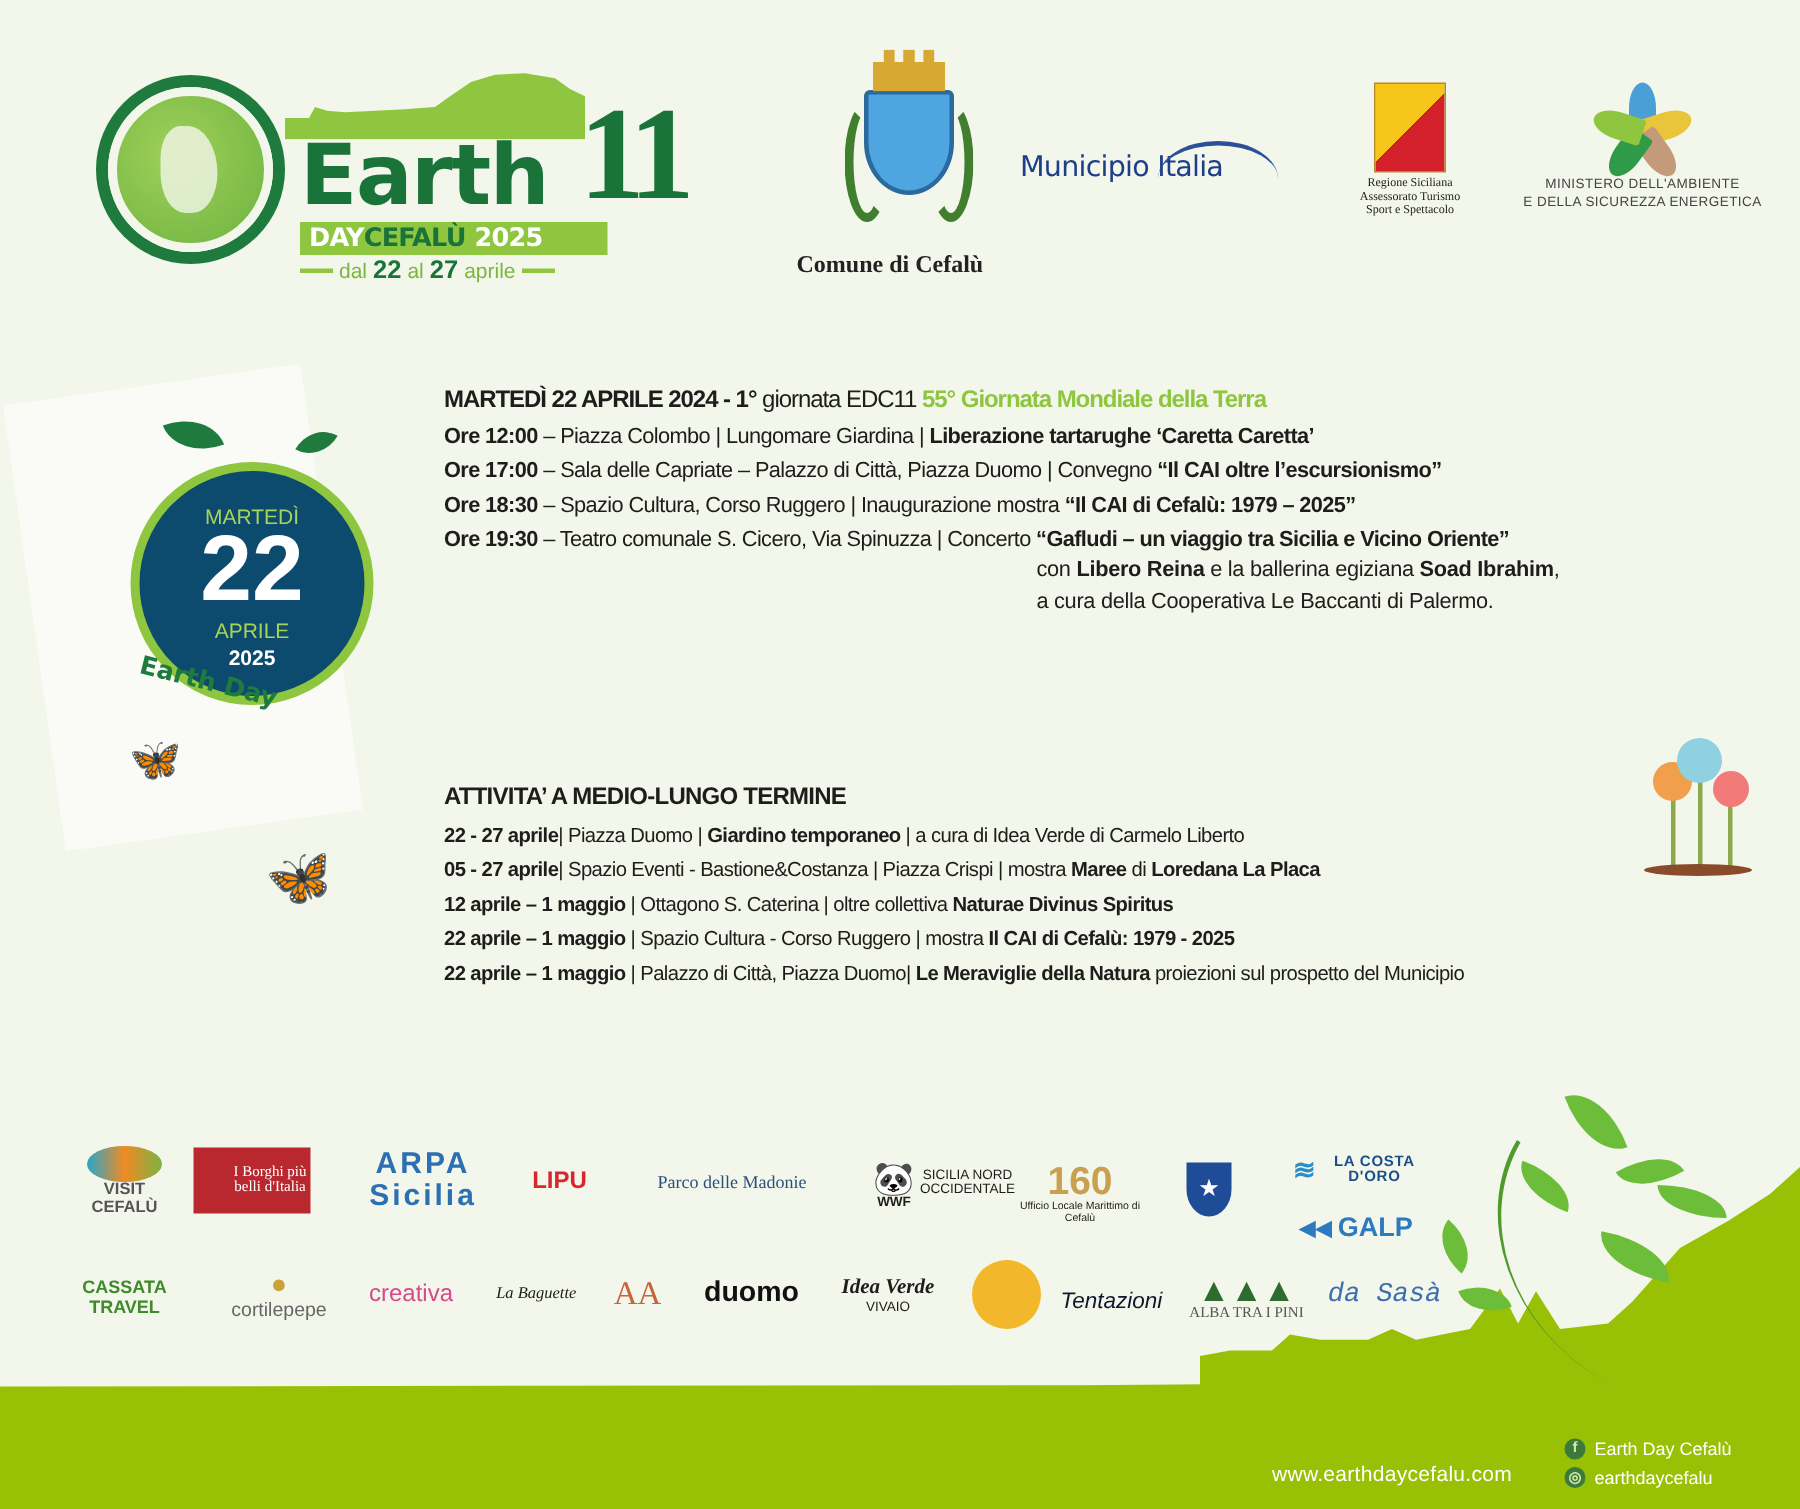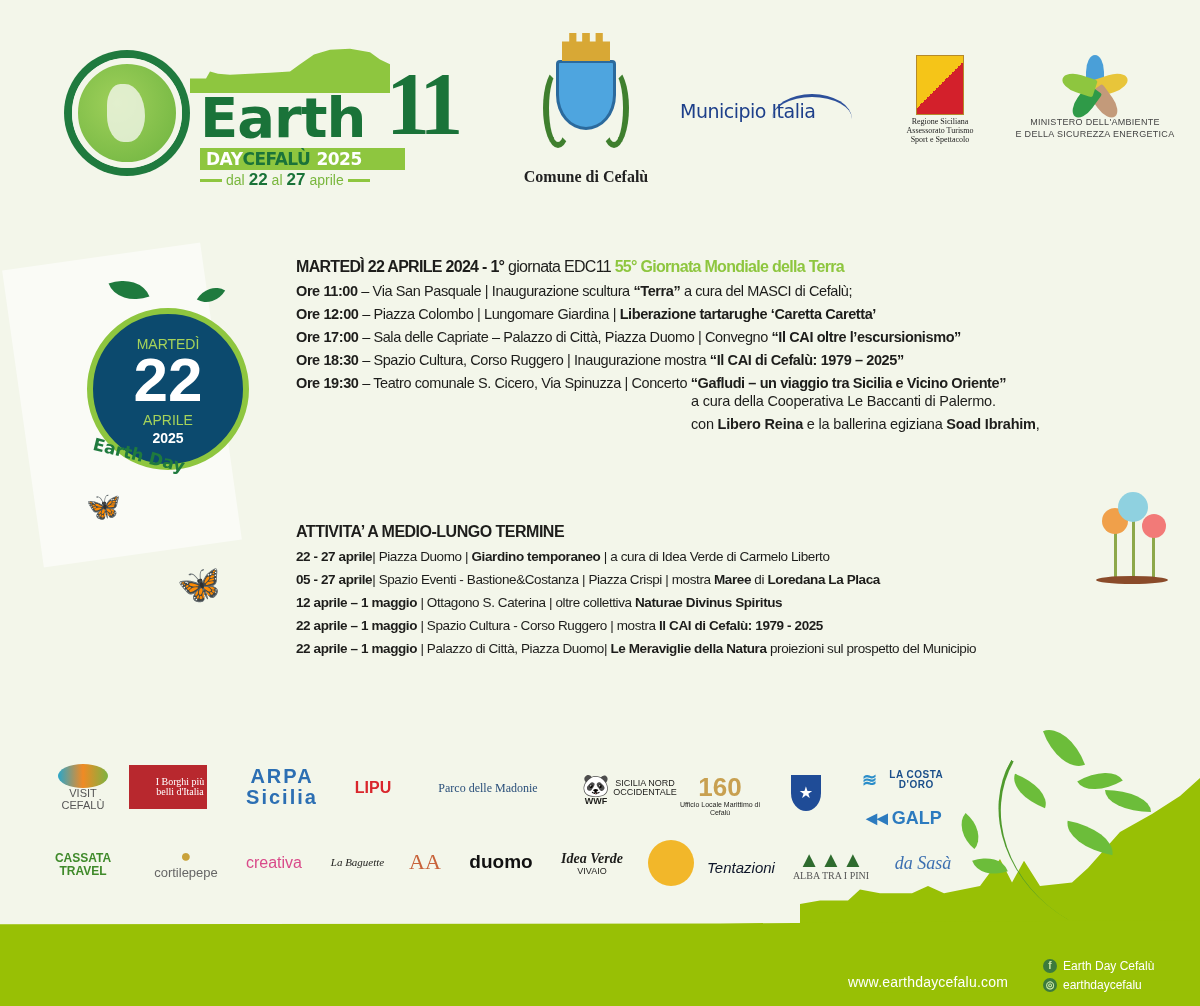--- a/index.html
+++ b/index.html
@@ -16,21 +16,21 @@
   .day-strip .d1 { color: #fff; }
   .day-strip .d2 { color: #1a7339; }
   .day-strip .d3 { color: #fff; margin-left: 6px; }
   .dates-line { position: absolute; left: 150px; top: 130px; font-size: 14px; color: #7ab73e; display: flex; align-items: center; gap: 4px; }
   .dates-line b { color: #1a7339; font-size: 17px; }
   .dates-line .dash { width: 22px; height: 3px; background: #8ec63f; }
   .globe { position: absolute; left: 22px; top: 18px; width: 110px; height: 110px; border-radius: 50%; background: radial-gradient(circle at 40% 40%, #9fd05a, #6db33f); border: 6px solid #f3f6ea; box-shadow: 0 0 0 8px #1f7a3e; }
   .globe::after { content: ""; position: absolute; left: 30%; top: 20%; width: 38%; height: 60%; background: #f3f6ea; opacity: .8; border-radius: 40% 60% 50% 50%; }
 
   
-  .comune { left: 511px; top: 30px; width: 150px; height: 165px; text-align: center; }
+  .comune { left: 531px; top: 30px; width: 150px; height: 165px; }
   .crest { margin: 0 auto; width: 60px; height: 70px; margin-top: 30px; background: #4ea5df; border: 3px solid #2b6a9d; border-radius: 4px 4px 50% 50%; position: relative; }
   .crown { position: absolute; left: 50%; top: -30px; transform: translateX(-50%); width: 48px; height: 28px; background: #d8a835; clip-path: polygon(0 100%,0 30%,15% 30%,15% 0,30% 0,30% 30%,42% 30%,42% 0,58% 0,58% 30%,70% 30%,70% 0,85% 0,85% 30%,100% 30%,100% 100%); }
   .wreath-l, .wreath-r { position: absolute; top: 38px; width: 30px; height: 80px; border: 6px solid #3f7f2e; border-radius: 50%; }
   .wreath-l { left: 32px; border-right-color: transparent; border-top-color: transparent; }
   .wreath-r { right: 32px; border-left-color: transparent; border-top-color: transparent; }
   .comune-label { position: absolute; left: 0; right: 0; top: 138px; font-family: "Liberation Serif", serif; font-weight: bold; font-size: 16px; color: #222; }
 
   .edi { left: 680px; top: 100px; }
   .edi-text { font-family: "DejaVu Sans", sans-serif; font-size: 19px; color: #1d3f8a; letter-spacing: -0.5px; }
   .edi-arc { position: absolute; left: 92px; top: -6px; width: 80px; height: 50px; border-top: 3px solid #2c4f9a; border-radius: 50% 50% 0 0; }
@@ -164,27 +164,26 @@
   </div>
   <div class="earthday-curve">Earth Day</div>
   <div class="butterfly-blue">🦋</div>
 </div>
 <div class="abs butterfly-orange">🦋</div>
 
 <div class="abs program">
   <div class="prog-title">
     <b>MARTEDÌ 22 APRILE 2024 - 1°</b><span> giornata EDC11 </span><span class="g">55° Giornata Mondiale della Terra</span>
   </div>
-  <div class="ev"><b>Ore 11:00</b><span> – Via San Pasquale | Inaugurazione scultura </span><b>“Terra”</b><span> a cura del MASCI di Cefalù;</span></div>
   <div class="ev"><b>Ore 12:00</b><span> – Piazza Colombo | Lungomare Giardina | </span><b>Liberazione tartarughe ‘Caretta Caretta’</b><span></span></div>
   <div class="ev"><b>Ore 17:00</b><span> – Sala delle Capriate – Palazzo di Città, Piazza Duomo | Convegno </span><b>“Il CAI oltre l’escursionismo”</b><span></span></div>
   <div class="ev"><b>Ore 18:30</b><span> – Spazio Cultura, Corso Ruggero | Inaugurazione mostra </span><b>“Il CAI di Cefalù: 1979 – 2025”</b><span></span></div>
   <div class="ev"><b>Ore 19:30</b><span> – Teatro comunale S. Cicero, Via Spinuzza | Concerto </span><b>“Gafludi – un viaggio tra Sicilia e Vicino Oriente”</b><span></span></div>
+  <div class="ev-cont" style="margin-top:2px;"><span>con </span><b>Libero Reina</b><span> e la ballerina egiziana </span><b>Soad Ibrahim</b><span>,</span></div>
   <div class="ev-cont">a cura della Cooperativa Le Baccanti di Palermo.</div>
-  <div class="ev-cont" style="margin-top:2px;"><span>con </span><b>Libero Reina</b><span> e la ballerina egiziana </span><b>Soad Ibrahim</b><span>,</span></div>
 </div>
 
 <div class="abs long">
   <div class="long-title">ATTIVITA’ A MEDIO-LUNGO TERMINE</div>
   <div class="long-row"><b>22 - 27 aprile</b><span>|  Piazza Duomo | </span><b>Giardino temporaneo</b><span>  | a cura di Idea Verde di Carmelo Liberto</span></div>
   <div class="long-row"><b>05 - 27 aprile</b><span>|  Spazio Eventi - Bastione&amp;Costanza | Piazza Crispi |  mostra  </span><b>Maree</b><span> di </span><b>Loredana La Placa</b></div>
   <div class="long-row"><b>12 aprile – 1 maggio</b><span>  |  Ottagono S. Caterina | oltre collettiva </span><b>Naturae Divinus Spiritus</b></div>
   <div class="long-row"><b>22 aprile – 1 maggio</b><span>  |  Spazio Cultura - Corso Ruggero | mostra  </span><b>Il CAI di Cefalù: 1979 - 2025</b></div>
   <div class="long-row"><b>22 aprile – 1 maggio</b><span>  |  Palazzo di Città, Piazza Duomo| </span><b>Le Meraviglie della Natura</b><span> proiezioni sul prospetto del Municipio</span></div>
 </div>
@@ -207,21 +206,21 @@
   <div class="pl-leaf" style="left:125px;top:45px;transform:rotate(-30deg);"></div>
   <div class="pl-leaf" style="left:150px;top:65px;width:46px;"></div>
   <div class="pl-leaf" style="left:110px;top:100px;width:50px;height:26px;transform:rotate(10deg);"></div>
   <div class="pl-leaf" style="left:0;top:95px;width:30px;transform:rotate(40deg);"></div>
   <div class="pl-leaf" style="left:20px;top:130px;width:30px;transform:rotate(-20deg);"></div>
 </div>
 <div class="abs ground"></div>
 
 <div class="abs sponsors">
 
-  <div class="sp" style="left:55px;top:5px;width:56px;height:55px;flex-direction:column;font-weight:normal;color:#555;">
+  <div class="sp" style="left:55px;top:5px;width:56px;height:55px;flex-direction:column;font-weight:bold;color:#555;">
     <div style="width:50px;height:24px;background:linear-gradient(90deg,#2aa6c9,#f08a24,#7cb342);border-radius:50%;"></div>
     <span>VISIT CEFALÙ</span>
   </div>
   <div class="sp" style="left:129px;top:10px;width:78px;height:44px;background:#b8282e;color:#fff;font-family:'Liberation Serif',serif;font-size:10px;padding-left:24px;">I Borghi più belli d'Italia</div>
   <div class="sp" style="left:232px;top:18px;width:100px;height:28px;color:#2c6fb3;font-size:24px;font-weight:bold;letter-spacing:2px;">
       <span style="font-size:20px;">ARPA Sicilia</span>
     </div>
   <div class="sp" style="left:345px;top:15px;width:56px;height:36px;color:#d9262c;font-weight:bold;font-size:16px;">LIPU</div>
   <div class="sp" style="left:418px;top:15px;width:140px;height:36px;color:#2a4f7a;font-family:'Liberation Serif',serif;font-size:12px;">Parco delle Madonie</div>
   <div class="sp" style="left:578px;top:15px;width:36px;height:40px;font-weight:bold;font-size:9px;flex-direction:column;">
@@ -259,21 +258,21 @@
   <div class="sp" style="left:552px;top:92px;width:80px;height:34px;flex-direction:column;font-family:'Liberation Serif',serif;font-style:italic;font-weight:bold;font-size:14px;">
       <span>Idea Verde</span>
       <span style="font-family:'Liberation Sans',sans-serif;font-style:normal;font-weight:normal;font-size:9px;">VIVAIO</span>
     </div>
   <div class="sp" style="left:648px;top:85px;width:46px;height:46px;background:#f2b72a;border-radius:50%;font-size:0;">Pesce Azzurro</div>
   <div class="sp" style="left:708px;top:95px;width:66px;height:36px;color:#0f172a;font-family:Liberation Sans, sans-serif;font-style:italic;font-size:15px;">Tentazioni</div>
   <div class="sp" style="left:786px;top:85px;width:90px;height:50px;flex-direction:column;font-family:'Liberation Serif',serif;font-size:10px;color:#555;">
       <span style="color:#2e6b2e;font-size:22px;">▲▲▲</span>
       <span>ALBA TRA I PINI</span>
     </div>
-  <div class="sp" style="left:885px;top:88px;width:76px;height:40px;color:#3b6fb0;font-family:Liberation Serif, serif;font-style:italic;font-size:18px;">da Sasà</div>
+  <div class="sp" style="left:885px;top:88px;width:76px;height:40px;color:#3b6fb0;font-family:Liberation Mono, monospace;font-style:italic;font-size:18px;">da Sasà</div>
 </div>
 
 <div class="abs footer-url">www.earthdaycefalu.com</div>
 <div class="abs social">
   <div class="social-row">
     <span class="social-ico">f</span>
     <span>Earth Day Cefalù</span>
   </div>
   <div class="social-row">
     <span class="social-ico">◎</span>

